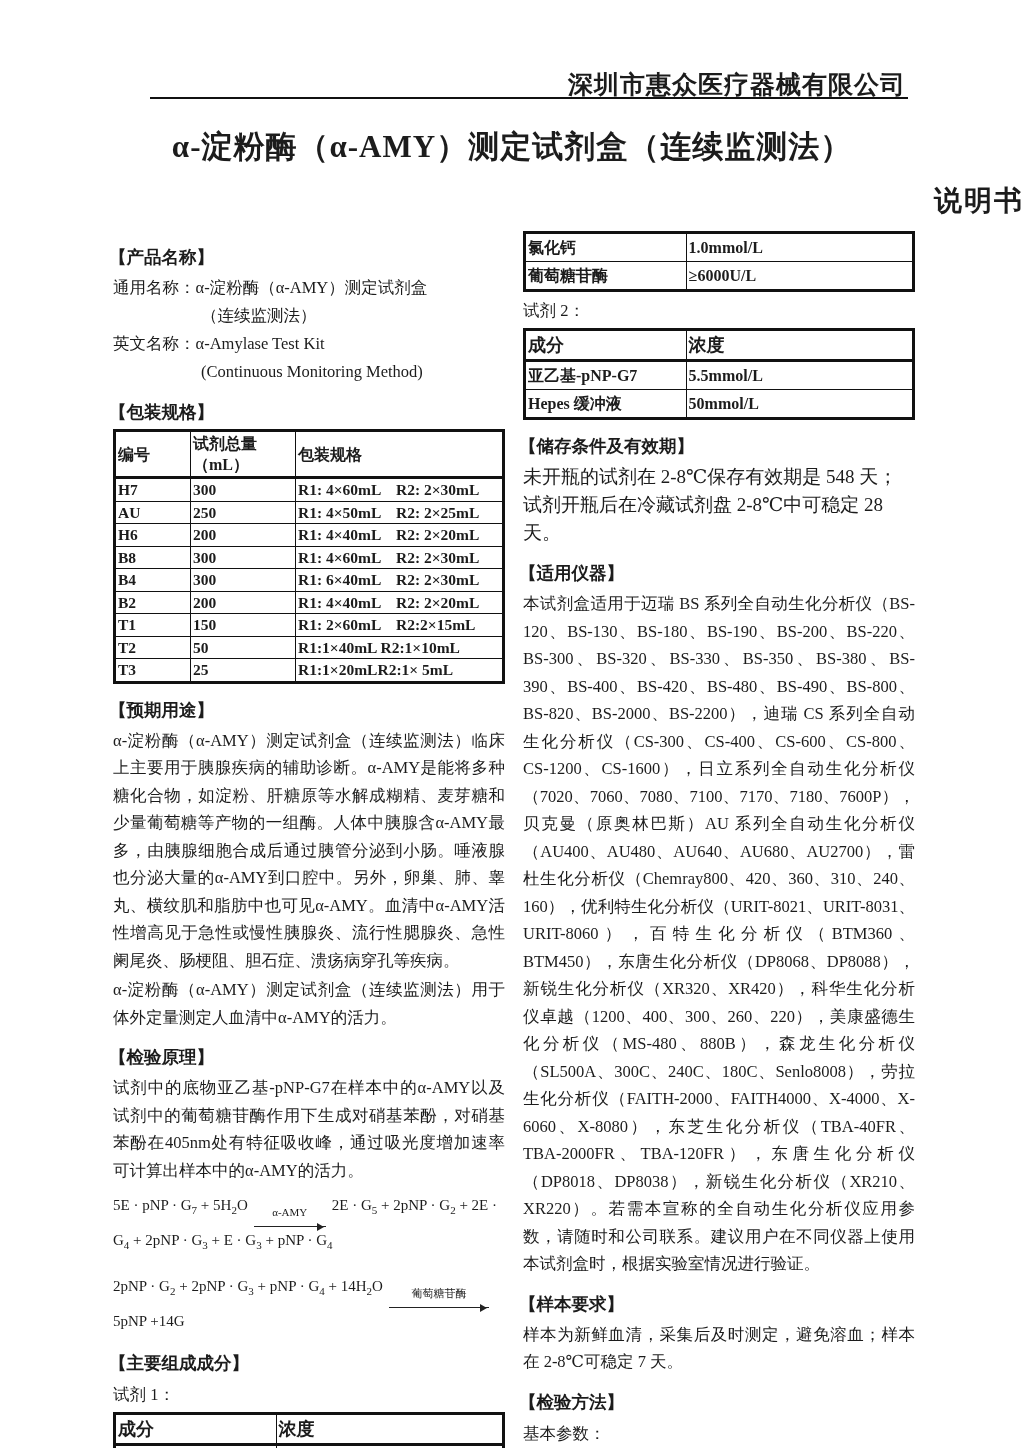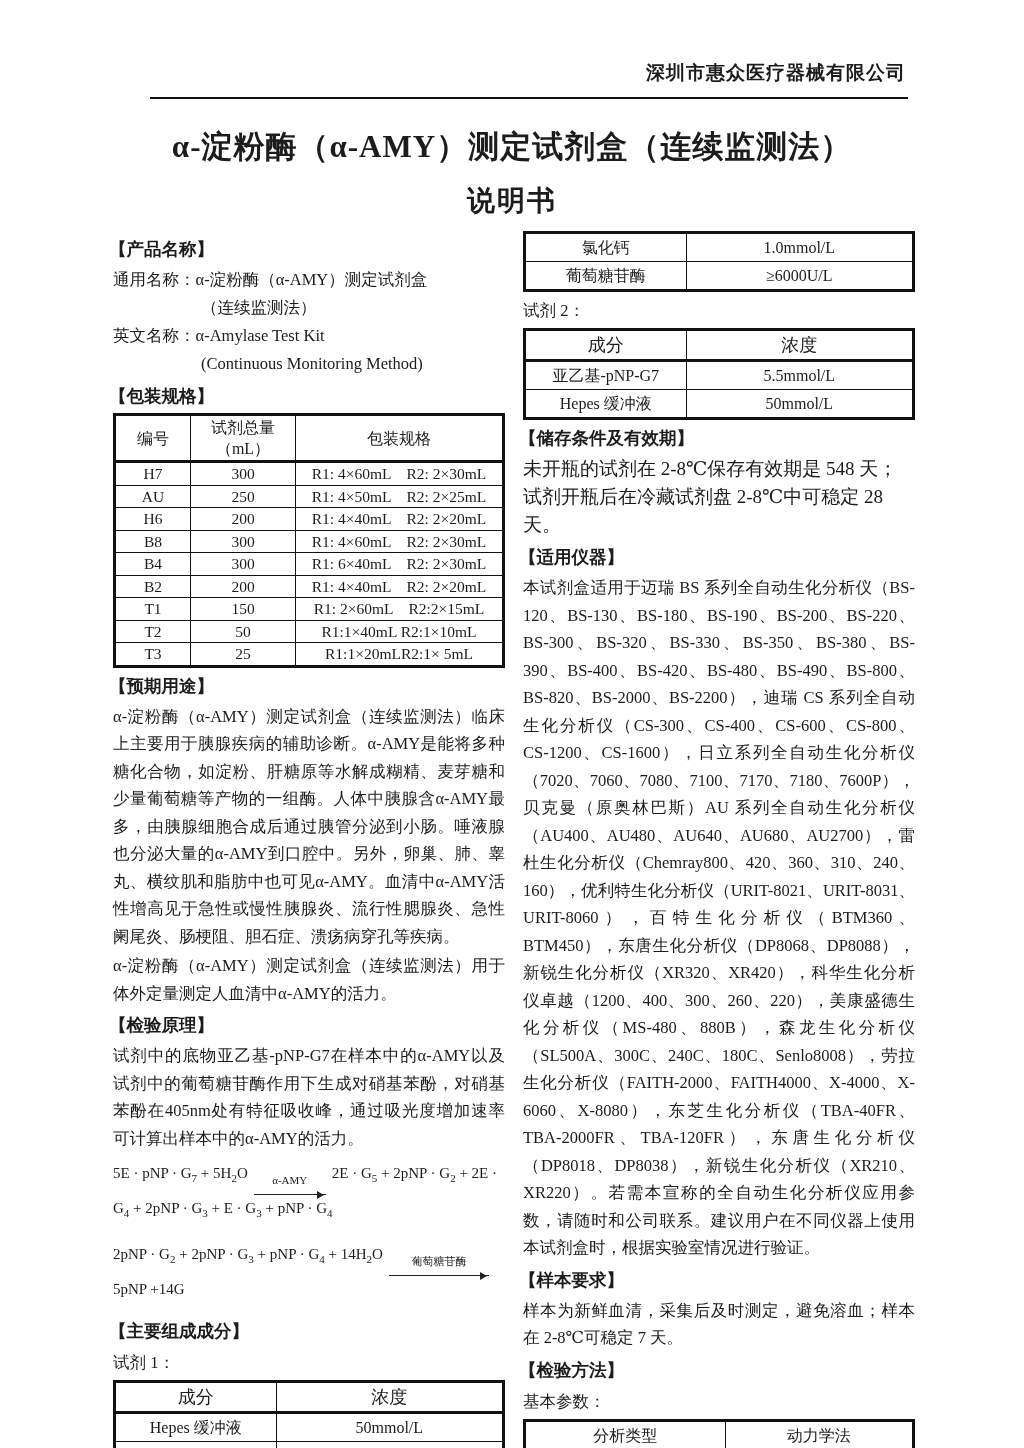--- a/index.html
+++ b/index.html
@@ -3,61 +3,61 @@
 <meta charset="utf-8">
 <style>
   html,body { margin:0; padding:0; background:#888; }
   .page {
     position:relative; width:1024px; height:1448px; margin:0 auto;
     background:#ffffff; color:#1c1c1c;
     font-family:"Liberation Serif","DejaVu Serif",serif;
     overflow:hidden;
   }
   .company {
-    position:absolute; top:60px; right:118px;
-    font-size:19px; font-weight:bold; letter-spacing:1px;
+    position:absolute; top:68px; right:118px;
+    font-size:25px; font-weight:bold; letter-spacing:1px;
     font-family:"Liberation Sans","DejaVu Sans",sans-serif;
   }
   .header-rule {
     position:absolute; top:97px; left:150px; width:758px; height:2px;
     background:#111;
   }
   .doc-title {
     position:absolute; top:126px; left:0; width:100%;
     text-align:center; font-size:31px; font-weight:bold; letter-spacing:1px;
   }
   .doc-subtitle {
     position:absolute; top:182px; left:0; width:100%;
-    text-align:center; font-size:28px; font-weight:bold; letter-spacing:2px;
+    text-align:right; font-size:28px; font-weight:bold; letter-spacing:2px;
   }
   .columns {
     position:absolute; top:231px; left:113px;
     display:flex; gap:18px; align-items:flex-start;
   }
   .col { width:392px; }
 
   .sec-head {
     font-size:17.5px; font-weight:bold; line-height:28px;
-    margin:4px 0 3px -4px;
+    margin:12px 0 3px -4px;
   }
   .body-text {
     font-size:16.5px; line-height:27.5px; text-align:justify;
     margin:0 0 2px 0;
   }
   .plain-line { font-size:19px; line-height:28px; }
   .pn-row { font-size:16.5px; line-height:28px; display:flex; }
   .pn-row .pn-label { flex:0 0 auto; }
   .pn-indent { font-size:16.5px; line-height:28px; margin-left:88px; }
   .sub-label { font-size:16.5px; line-height:29px; margin-top:3px; }
 
   table { border-collapse:collapse; width:100%; table-layout:fixed; }
   .tbl { border:3px solid #111; margin:3px 0 4px 0; }
   .tbl th, .tbl td {
-    border:1px solid #111; text-align:center; vertical-align:middle;
-    font-weight:normal; padding:1px 2px; overflow:hidden;
+    border:1px solid #111; text-align:left; vertical-align:middle;
+    font-weight:bold; padding:1px 2px; overflow:hidden;
   }
   .tbl tr.head-row th { border-bottom:3px solid #111; }
   .pack-tbl th { font-size:16px; line-height:21px; }
   .pack-tbl td { font-size:15.5px; line-height:19.5px;margin-top:28px; }
   .pack-tbl .c-code  { width:70px; }
   .pack-tbl .c-total { width:100px; }
   .pre { white-space:pre; }
   .pre-line { white-space:pre-line; }
   .rg-tbl th { font-size:18px; line-height:26px; }
   .rg-tbl td { font-size:16px;  line-height:25px; }

